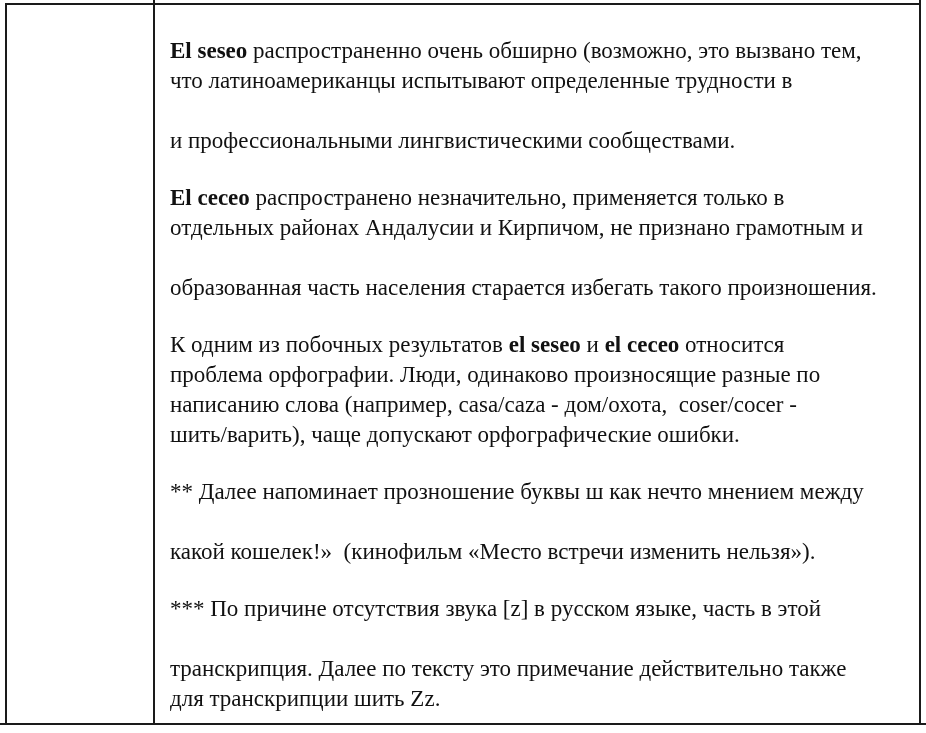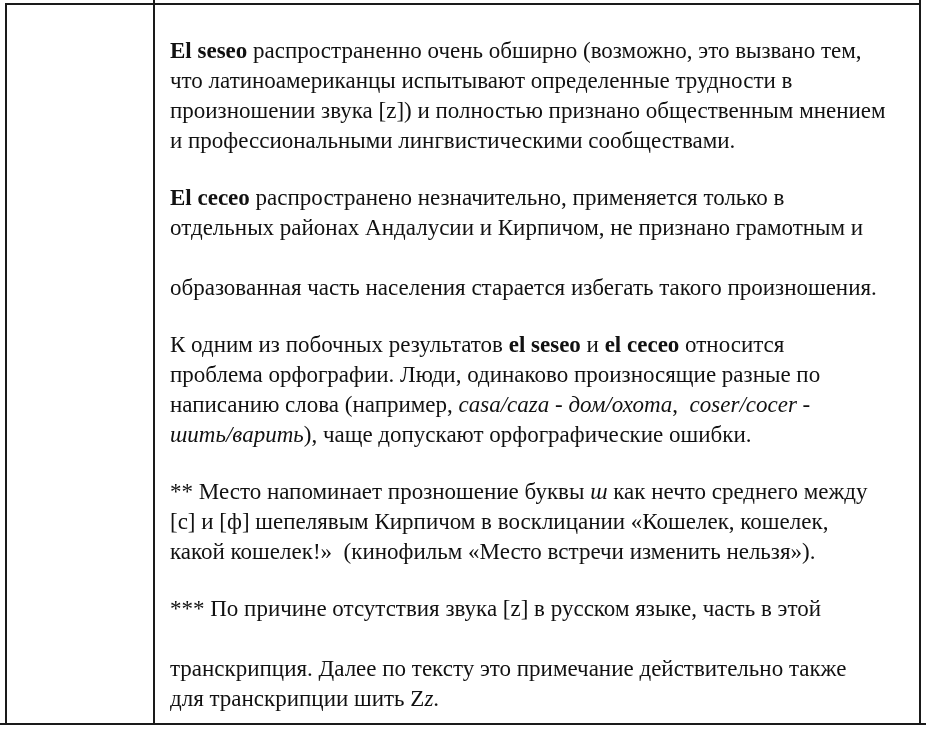--- a/index.html
+++ b/index.html
@@ -42,34 +42,34 @@
     width: 748px;
     padding-top: 36px;
     font-size: 23px;
     line-height: 30px;
   }
   .text-col p {
     margin: 0 0 27px 0;
     white-space: pre-wrap;
   }
   .text-col .b { font-weight: bold; }
-  .text-col .i { font-style: italic; }
+  .text-col .i { }
 </style>
 </head>
 <body>
 
 <div class="page">
   <div class="border border-top"></div>
   <div class="border border-left"></div>
   <div class="border border-divider"></div>
   <div class="border border-right"></div>
   <div class="border border-bottom"></div>
 
   <div class="left-cell"></div>
 
   <div class="text-col">
-      <p><span class="b">El seseo</span><span> распространенно очень обширно (возможно, это вызвано тем,</span><br><span>что латиноамериканцы испытывают определенные трудности в</span><br><span>произношении звука [z]) и полностью признано общественным мнением</span><br><span>и профессиональными лингвистическими сообществами.</span></p>
+      <p><span class="b">El seseo</span><span> распространенно очень обширно (возможно, это вызвано тем,</span><br><span>что латиноамериканцы испытывают определенные трудности в</span><br><br><span>и профессиональными лингвистическими сообществами.</span></p>
       <p><span class="b">El ceceo</span><span> распространено незначительно, применяется только в</span><br><span>отдельных районах Андалусии и Кирпичом, не признано грамотным и</span><br><br><span>образованная часть населения старается избегать такого произношения.</span></p>
       <p><span>К одним из побочных результатов </span><span class="b">el seseo</span><span> и </span><span class="b">el ceceo</span><span> относится</span><br><span>проблема орфографии. Люди, одинаково произносящие разные по</span><br><span>написанию слова (например, </span><span class="i">casa/caza - дом/охота</span><span>,  </span><span class="i">coser/cocer -</span><br><span class="i">шить/варить</span><span>), чаще допускают орфографические ошибки.</span></p>
-      <p><span>** Место напоминает прозношение буквы </span><span class="i">ш</span><span> как нечто среднего между</span><br><span>[с] и [ф] шепелявым Кирпичом в восклицании «Кошелек, кошелек,</span><br><span>какой кошелек!»  (кинофильм «Место встречи изменить нельзя»).</span></p>
+      <p><span>** Далее напоминает прозношение буквы </span><span class="i">ш</span><span> как нечто мнением между</span><br><br><span>какой кошелек!»  (кинофильм «Место встречи изменить нельзя»).</span></p>
       <p><span>*** По причине отсутствия звука [z] в русском языке, часть в этой</span><br><br><span>транскрипция. Далее по тексту это примечание действительно также</span><br><span>для транскрипции шить Z</span><span class="i">z</span><span>.</span></p>
     </div>
 </div>
 
 </body></html>

